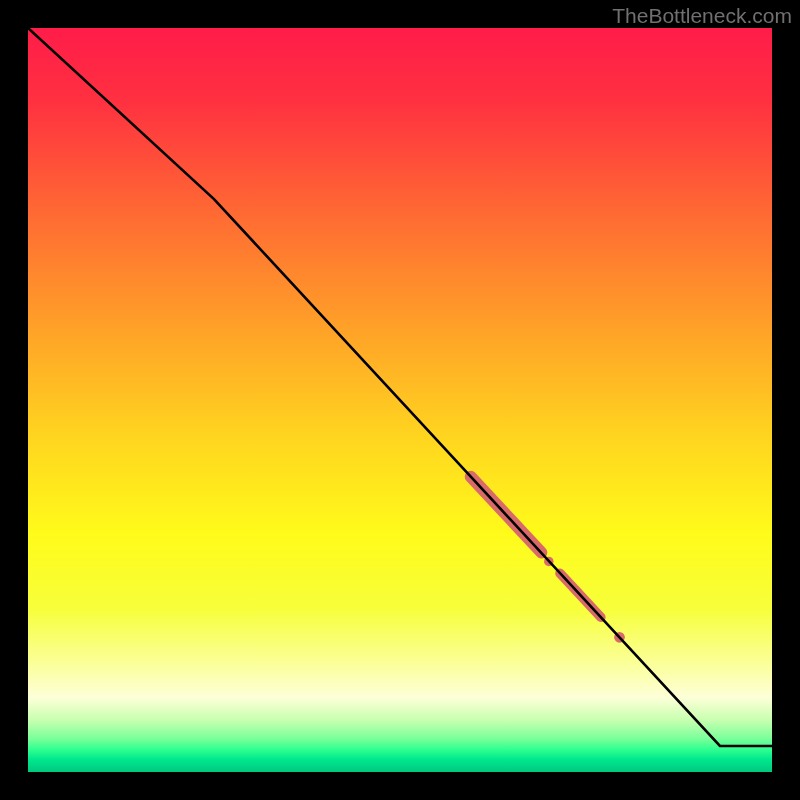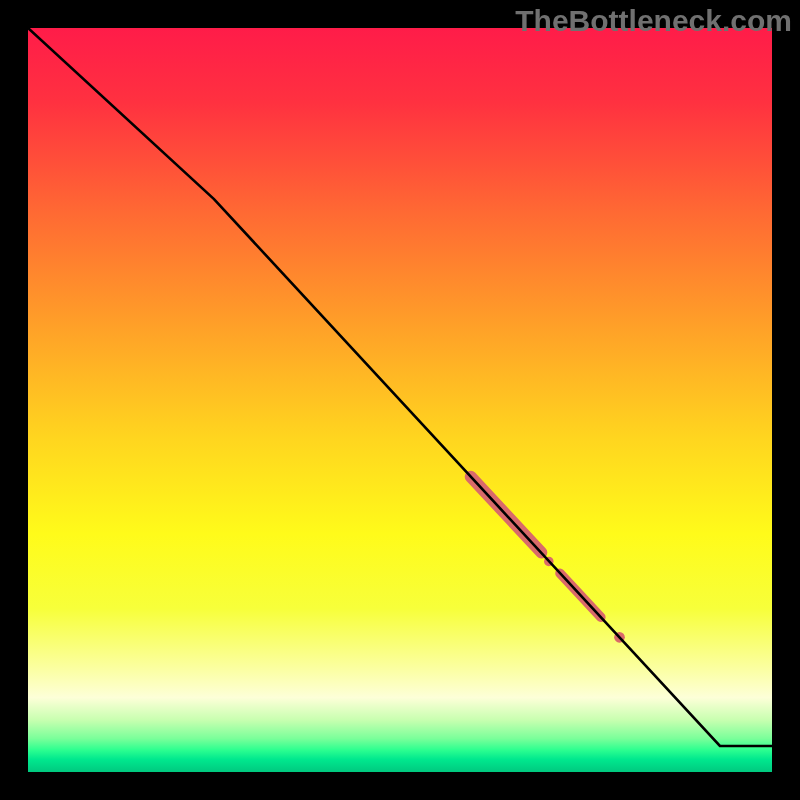--- a/index.html
+++ b/index.html
@@ -9,22 +9,22 @@
     background: #000;
     position: relative;
     font-family: Arial, sans-serif;
     overflow: hidden;
   }
   .watermark {
     position: absolute;
     top: 4px;
     right: 8px;
     color: #707070;
-    font-size: 30px;
-    font-weight: 700;
+    font-size: 21px;
+    font-weight: 400;
     z-index: 10;
     font-family: Arial, sans-serif;
   }
   .plot-area {
     position: absolute;
     left: 28px;
     top: 28px;
     width: 744px;
     height: 744px;
     overflow: hidden;

